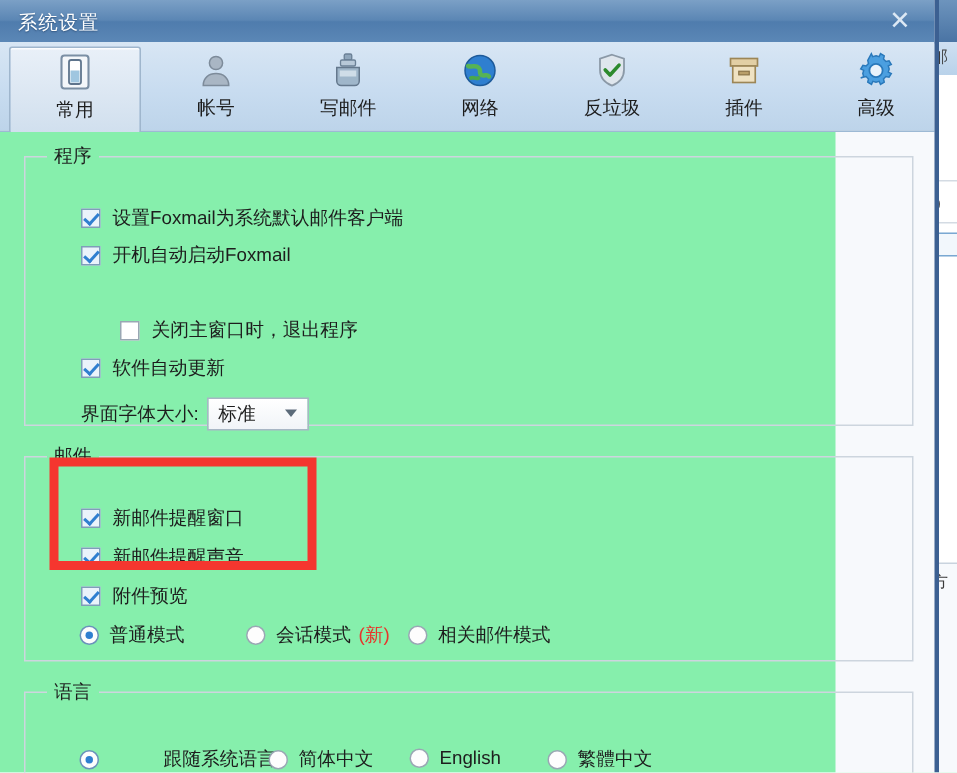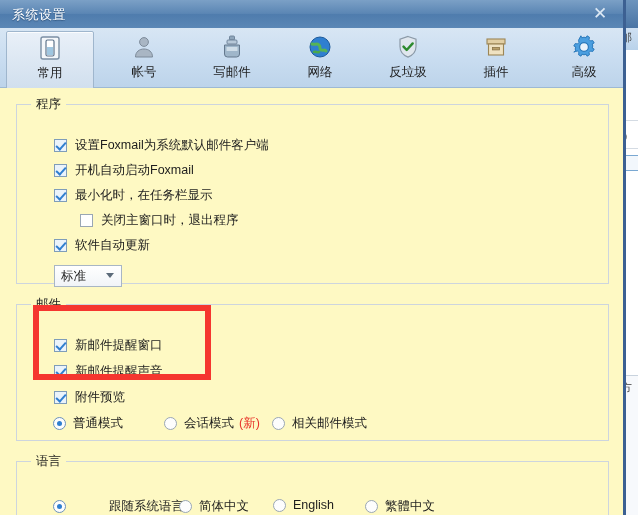--- a/index.html
+++ b/index.html
@@ -154,23 +154,23 @@
     display: block;
     font-size: 12.5px;
     color: #1d1d1d;
     line-height: 16px;
   }
 
   
   #content {
     position: absolute;
     left: 0; top: 88px;
-    width: 623px;
+    width: 557px;
     bottom: 0;
-    background: #fef9c3;
+    background: #86efac;
     text-decoration: underline;
   }
 
   fieldset.group {
     position: absolute;
     margin: 0;
     padding: 0;
     border: 1px solid #cdd5de;
     background: transparent;
     box-sizing: border-box;
@@ -388,36 +388,33 @@
       <div class="row" style="left:37px; top:24px;">
         <span class="cb checked"></span>
         <span class="txt">设置Foxmail为系统默认邮件客户端</span>
       </div>
 
       <div class="row" style="left:37px; top:49px;">
         <span class="cb checked"></span>
         <span class="txt">开机自动启动Foxmail</span>
       </div>
 
-      <div class="row" style="left:37px; top:74px;">
-        <span class="cb checked"></span>
-        <span class="txt">最小化时，在任务栏显示</span>
-      </div>
 
       <div class="row" style="left:37px; top:99px;padding-left:26px;">
         <span class="cb unchecked"></span>
         <span class="txt">关闭主窗口时，退出程序</span>
       </div>
 
       <div class="row" style="left:37px; top:124px;">
         <span class="cb checked"></span>
         <span class="txt">软件自动更新</span>
       </div>
 
       <div class="row" id="fontsize-row">
+        <span id="fontsize-label">界面字体大小:</span>
         <span id="fontsize-select">
           <span id="fontsize-value">标准</span>
           <span id="fontsize-caret"></span>
         </span>
       </div>
     </fieldset>
 
     <fieldset class="group" id="group-mail">
       <legend>邮件</legend>
 

